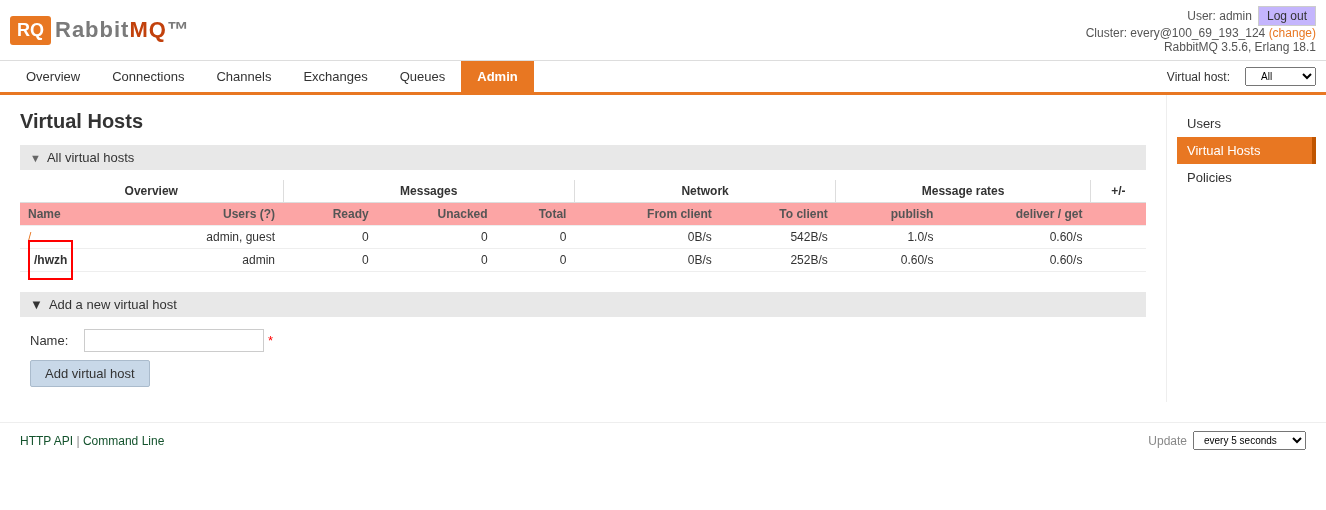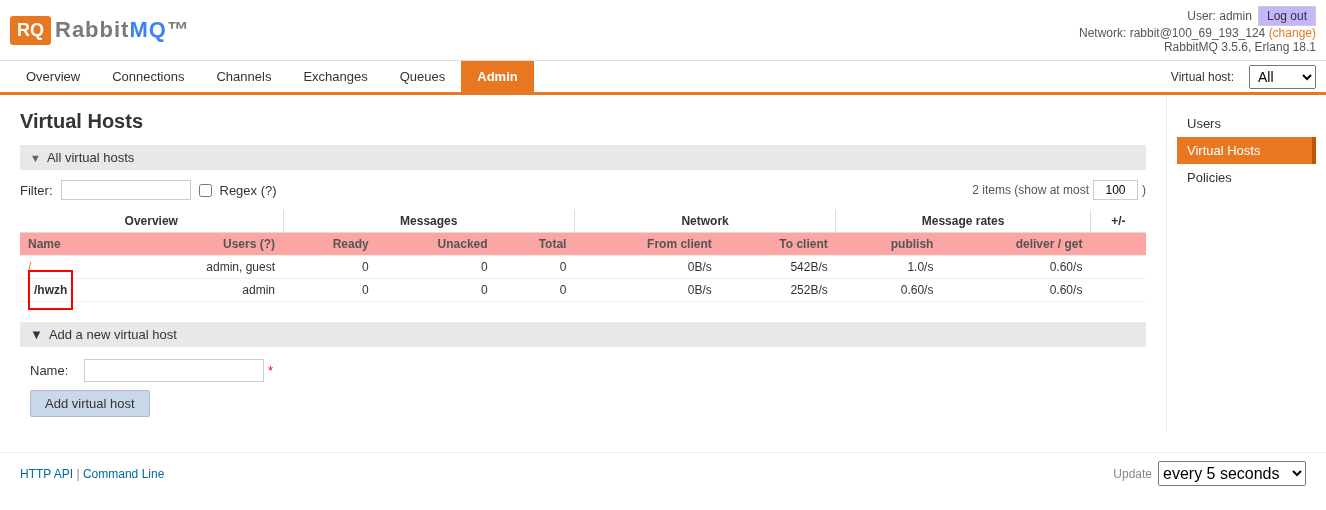--- a/index.html
+++ b/index.html
@@ -17,21 +17,21 @@
     .logo-icon {
       background: #e87722;
       color: #fff;
       font-weight: bold;
       font-size: 18px;
       padding: 4px 7px;
       border-radius: 3px;
       margin-right: 4px;
     }
     .logo-text { font-size: 22px; font-weight: bold; color: #7a7a7a; letter-spacing: 1px; }
-    .logo-mq { color: #3b82f6; text-align: center; }
+    .logo-mq { color: #c2410c; text-align: center; }
     .top-right { text-align: right; font-size: 12px; color: #555; }
     .top-right a { color: #e87722; text-decoration: none; }
     .top-right-row { display: flex; align-items: center; gap: 6px; justify-content: flex-end; }
     .logout-btn {
       border: 1px solid #ccc;
       background: #c4b5fd;
       padding: 2px 8px;
       cursor: pointer;
       font-size: 12px;
       color: #333;
@@ -57,21 +57,21 @@
       color: #fff;
       font-weight: bold;
     }
     .vhost-selector {
       margin-left: auto;
       display: flex;
       align-items: center;
       gap: 15px;
       font-size: 12px;
     }
-    .vhost-selector select { font-size: 14px; padding: 2px 4px; }
+    .vhost-selector select { font-size: 10px; padding: 2px 11px; }
 
     
     .content-wrapper { display: flex; }
     .main-content { flex: 1; padding: 15px 20px; }
     .sidebar { width: 160px; padding: 15px 10px; border-left: 1px solid #eee; }
 
     
     .page-title { font-size: 20px; font-weight: bold; color: #333; margin-bottom: 12px; }
 
     
@@ -151,23 +151,23 @@
     .footer {
       display: flex;
       justify-content: space-between;
       align-items: center;
       padding: 8px 20px;
       border-top: 1px solid #eee;
       font-size: 12px;
       color: #888;
       margin-top: 20px;
     }
-    .footer a { color: #0369a1; text-decoration: none; }
+    .footer a { color: #14532d; text-decoration: none; }
     .footer-right { display: flex; align-items: center; gap: 6px; }
-    .footer-right select { font-size: 16px; padding: 2px 0; }
+    .footer-right select { font-size: 10px; padding: 2px 6px; }
 
     
     .sidebar-link {
       display: block;
       padding: 6px 10px;
       font-size: 13px;
       color: #333;
       text-decoration: none;
       cursor: pointer;
     }
@@ -189,21 +189,21 @@
     <span class="logo-text">
       <span>Rabbit</span><span class="logo-mq">MQ</span>™
     </span>
   </div>
   <div class="top-right">
     <div class="top-right-row">
       <span>User: admin</span>
       <button class="logout-btn">Log out</button>
     </div>
     <div>
-      <span>Network: rabbit@100_69_193_124</span>
+      <span>Cluster: every@100_69_193_124</span>
       <a href="#">(change)</a>
     </div>
     <div>RabbitMQ 3.5.6, Erlang 18.1</div>
   </div>
 </div>
 
 <div class="nav-bar">
   <a class="nav-item">Overview</a>
   <a class="nav-item">Connections</a>
   <a class="nav-item">Channels</a>
@@ -222,33 +222,20 @@
 
 <div class="content-wrapper">
   <div class="main-content">
     <h1 class="page-title">Virtual Hosts</h1>
 
     <div class="section-header">
       <span class="arrow">▼</span>
       <span>All virtual hosts</span>
     </div>
 
-    <div class="filter-row">
-      <div class="filter-left">
-        <label>Filter:</label>
-        <input type="text" style="border: 1px solid rgb(204, 204, 204); padding: 2px 5px; width: 130px; font-size: 12px;">
-        <input type="checkbox" style="">
-        <span>Regex (?)</span>
-      </div>
-      <div class="filter-right">
-        <span>2 items (show at most</span>
-        <input type="text" value="100" style="width: 45px; border: 1px solid rgb(204, 204, 204); padding: 2px 4px; font-size: 12px; text-align: center;">
-        <span>)</span>
-      </div>
-    </div>
 
     <table class="vhost-table">
       <thead>
         <tr class="group-header">
           <th colspan="2" class="col-span-group">Overview</th>
           <th colspan="3" class="col-span-group border-left">Messages</th>
           <th colspan="2" class="col-span-group border-left">Network</th>
           <th colspan="2" class="col-span-group border-left">Message rates</th>
           <th class="col-span-group border-left">+/-</th>
         </tr>

